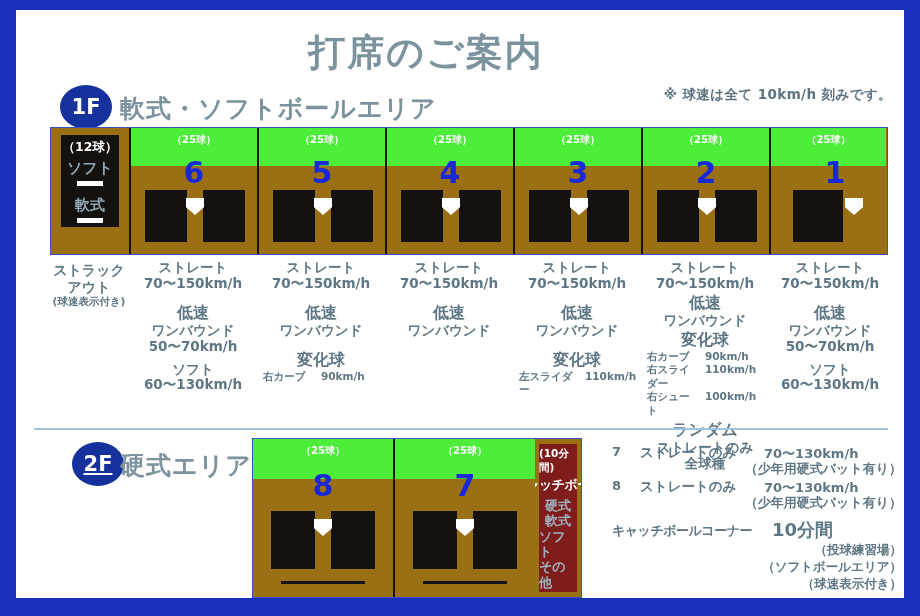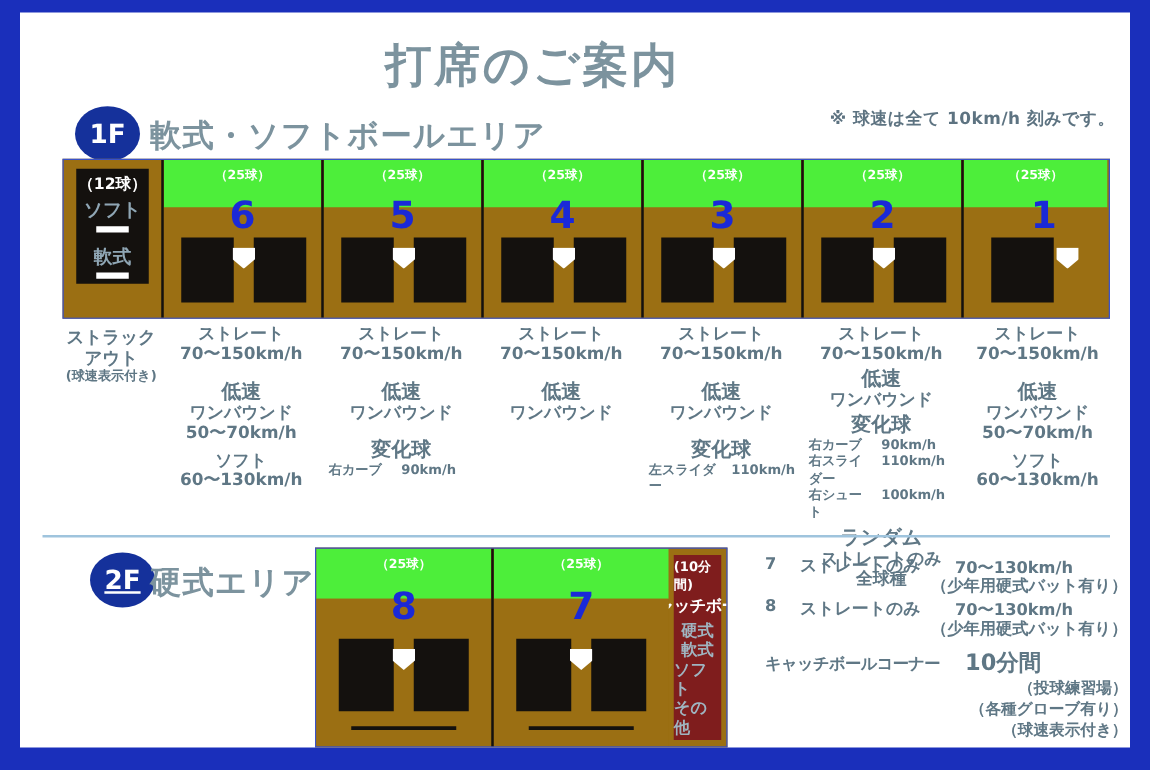--- a/index.html
+++ b/index.html
@@ -341,19 +341,19 @@
       <span class="idx">8</span>
       <span class="ilab">ストレートのみ</span>
       <span class="ival">70〜130km/h</span>
       <span class="inote">（少年用硬式バット有り）</span>
     </div>
     <div class="cbinfo" style="height:100px;">
       <span class="clab">キャッチボールコーナー</span>
       <span class="cval">10分間</span>
       <div class="cnotes">
         <div>（投球練習場）</div>
-        <div>（各種グローブ有り）</div>
+        <div>（ソフトボールエリア）</div>
         <div>（球速表示付き）</div>
       </div>
     </div>
   </div>
 
 </div>
 
 </body></html>

